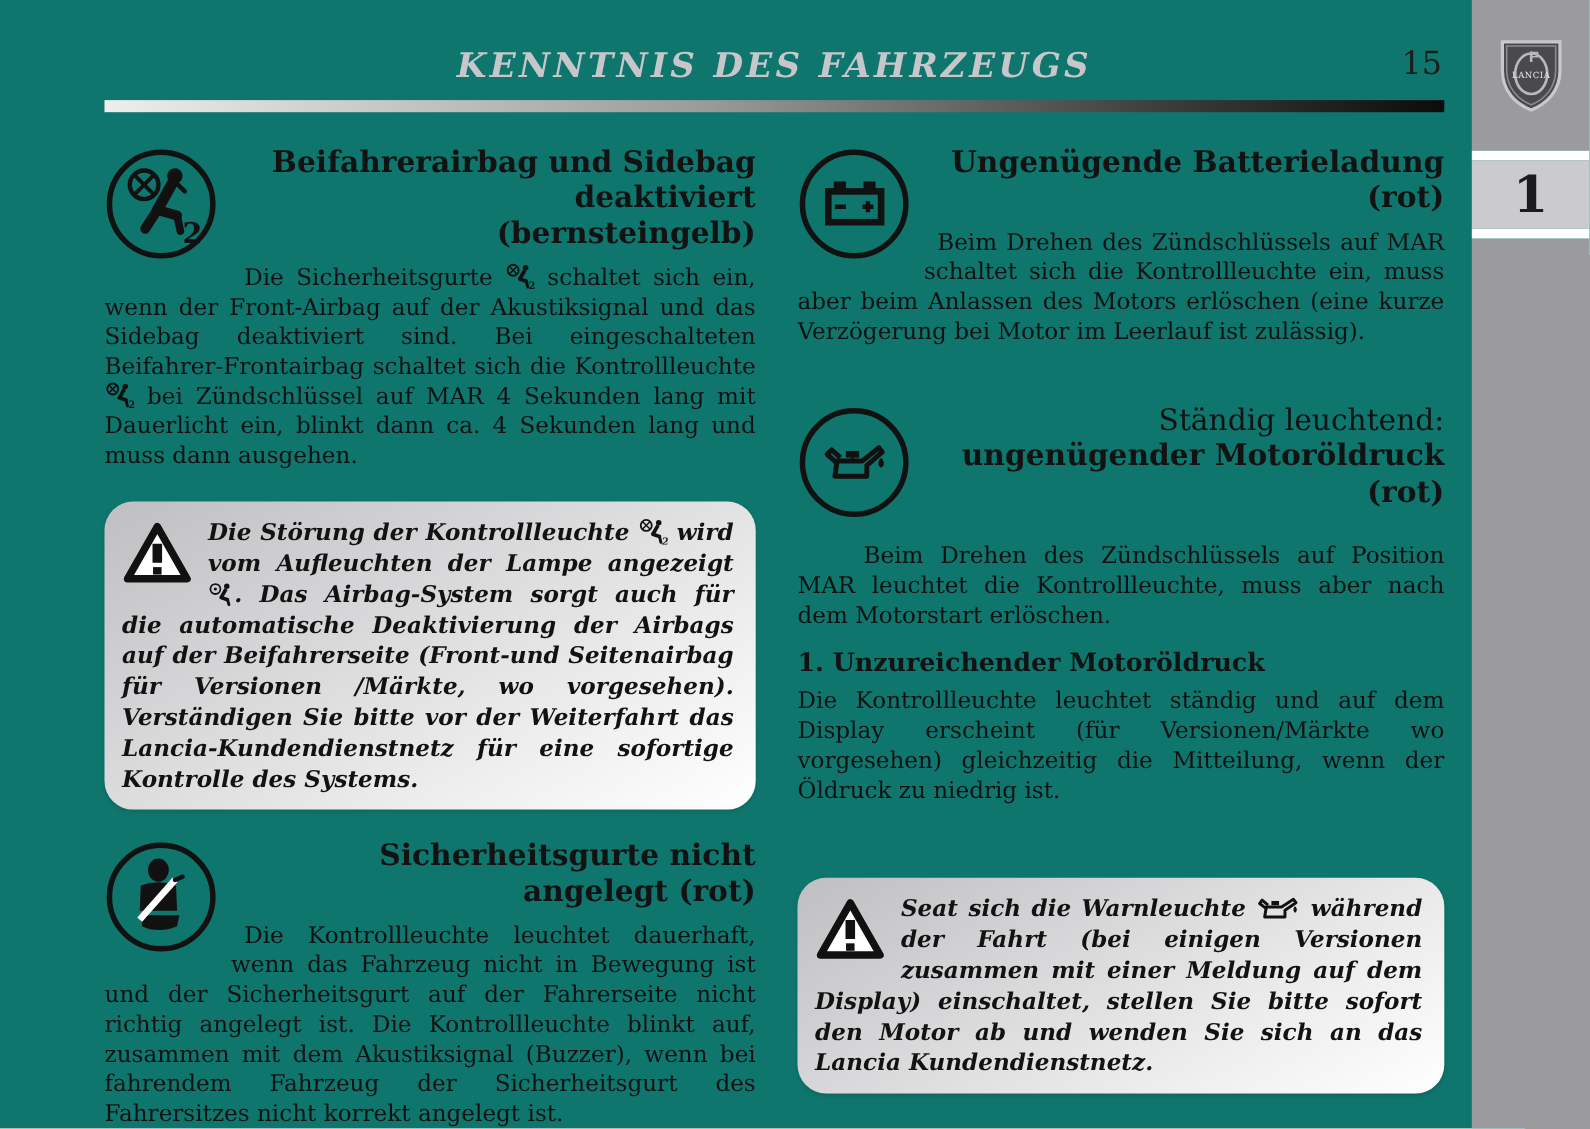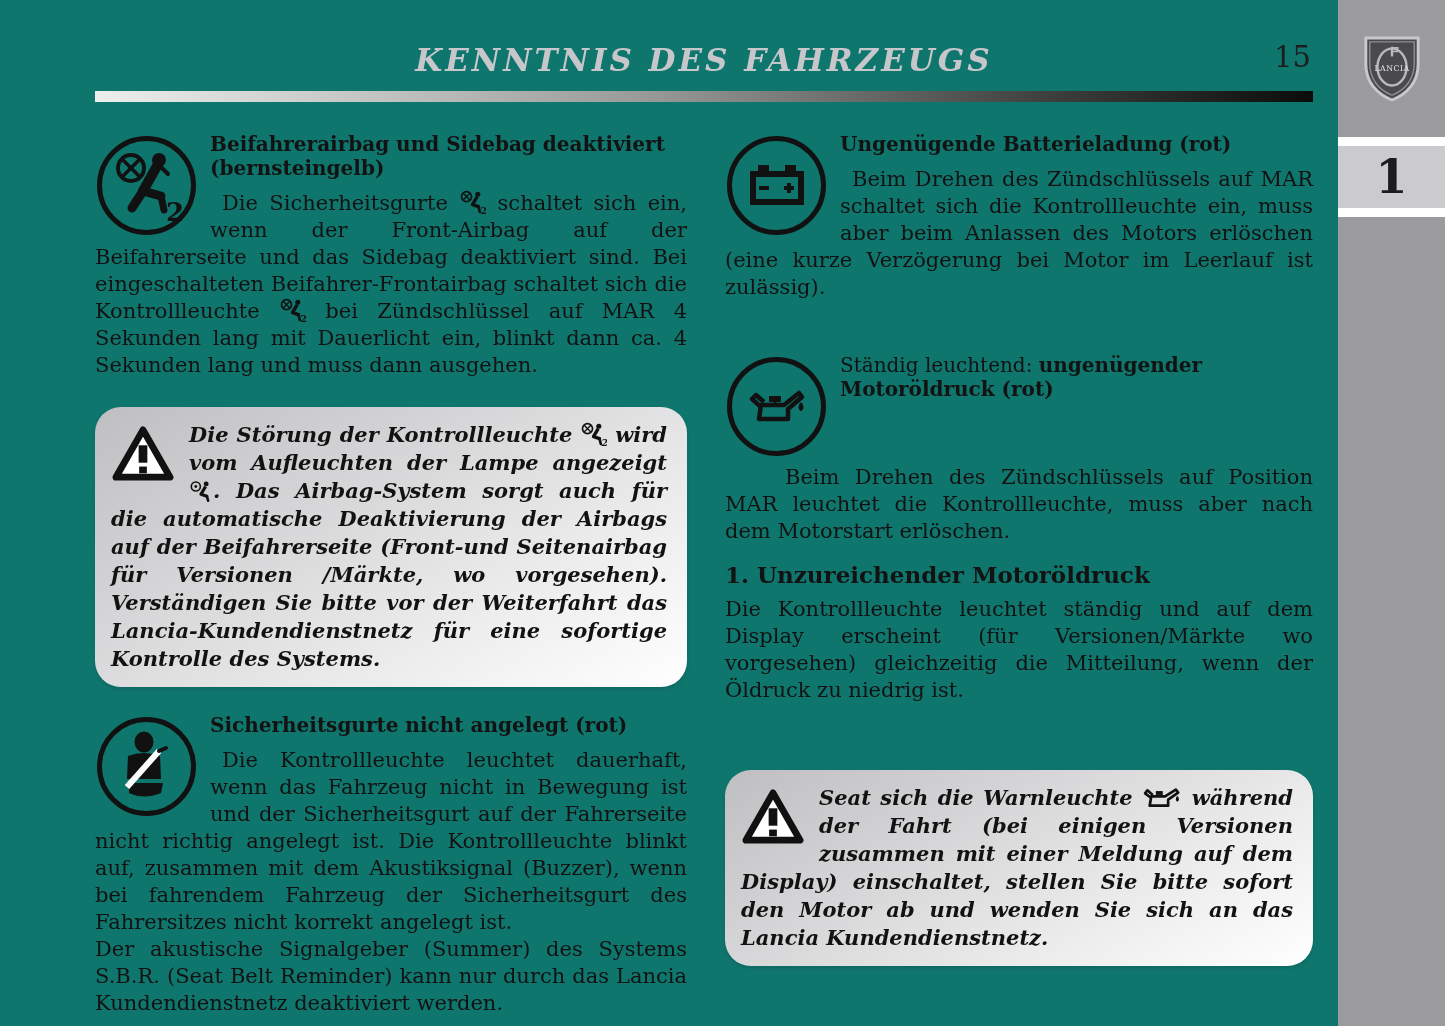--- a/index.html
+++ b/index.html
@@ -21,21 +21,21 @@
   .sidebar-tab{height:62px;background:#cbcbcd;display:flex;align-items:center;justify-content:center;
       font-size:46px;font-weight:bold;color:#1c1c1e;}
   .sidebar-rest{flex:1;background:#9b9b9d;}
 
   
   .col{position:absolute;top:132px;}
   .col-left{left:95px;width:592px;}
   .col-right{left:725px;width:588px;}
 
   .big-icon{float:left;width:103px;height:103px;margin:2px 12px 6px 0;}
-  h2{margin:0 0 10px 0;font-size:20px;line-height:1.2;font-weight:bold;}
+  h2{margin:0 0 10px 0;font-size:27px;line-height:1.2;font-weight:bold;text-align:right;}
   h2 .norm{font-weight:normal;}
   h3{margin:16px 0 8px 0;font-size:23px;font-weight:bold;}
   p.body{margin:0 0 0 0;font-size:21px;line-height:27px;text-align:justify;}
   p.body + p.body{margin-top:0;}
   .indent{text-indent:60px;}
   .small-indent{text-indent:12px;}
 
   .inline-icon{display:inline-block;vertical-align:-4px;}
 
   .warnbox{border-radius:26px;padding:14px 20px 14px 16px;margin-top:28px;
@@ -79,21 +79,21 @@
       <h2><span>Beifahrerairbag und Sidebag deaktiviert</span><br><span>(bernsteingelb)</span></h2>
       <p class="body small-indent"><span>Die Sicherheitsgurte </span><svg class="inline-icon" width="27" height="24" viewBox="0 0 40 36">
           <circle cx="11" cy="10" r="7.5" fill="none" stroke="#111" stroke-width="2.5"></circle>
           <line x1="6" y1="5" x2="16" y2="15" stroke="#111" stroke-width="2"></line>
           <line x1="16" y1="5" x2="6" y2="15" stroke="#111" stroke-width="2"></line>
           <circle cx="28" cy="6.5" r="3.8" fill="#111"></circle>
           <line x1="27" y1="10" x2="20" y2="22" stroke="#111" stroke-width="5"></line>
           <line x1="20" y1="22" x2="29" y2="25" stroke="#111" stroke-width="5" stroke-linecap="round"></line>
           <line x1="29" y1="25" x2="31" y2="33" stroke="#111" stroke-width="4" stroke-linecap="round"></line>
           <text x="32" y="36" font-size="14" font-weight="bold" font-family="DejaVu Serif,serif" fill="#111">2</text>
-        </svg><span> schaltet sich ein, wenn der Front-Airbag auf der Beifahrerseite und das Sidebag deaktiviert sind. Bei eingeschalteten Beifahrer-Frontairbag schaltet sich die Kontrollleuchte </span><svg class="inline-icon" width="27" height="24" viewBox="0 0 40 36">
+        </svg><span> schaltet sich ein, wenn der Front-Airbag auf der Akustiksignal und das Sidebag deaktiviert sind. Bei eingeschalteten Beifahrer-Frontairbag schaltet sich die Kontrollleuchte </span><svg class="inline-icon" width="27" height="24" viewBox="0 0 40 36">
           <circle cx="11" cy="10" r="7.5" fill="none" stroke="#111" stroke-width="2.5"></circle>
           <line x1="6" y1="5" x2="16" y2="15" stroke="#111" stroke-width="2"></line>
           <line x1="16" y1="5" x2="6" y2="15" stroke="#111" stroke-width="2"></line>
           <circle cx="28" cy="6.5" r="3.8" fill="#111"></circle>
           <line x1="27" y1="10" x2="20" y2="22" stroke="#111" stroke-width="5"></line>
           <line x1="20" y1="22" x2="29" y2="25" stroke="#111" stroke-width="5" stroke-linecap="round"></line>
           <line x1="29" y1="25" x2="31" y2="33" stroke="#111" stroke-width="4" stroke-linecap="round"></line>
           <text x="32" y="36" font-size="14" font-weight="bold" font-family="DejaVu Serif,serif" fill="#111">2</text>
         </svg><span> bei Zündschlüssel auf MAR 4 Sekunden lang mit Dauerlicht ein, blinkt dann ca. 4 Sekunden lang und muss dann ausgehen.</span></p>
       <div class="clear"></div>
@@ -164,21 +164,21 @@
       <svg class="big-icon" viewBox="0 0 103 103">
         <circle cx="51.5" cy="51.5" r="47" fill="none" stroke="#111" stroke-width="5"></circle>
         <path d="M36,50 L59,50 L74,38 L77,42 L63,54 L63,64 L34,64 Z" fill="none" stroke="#111" stroke-width="4.5" stroke-linejoin="round"></path>
         <path d="M36,52 L27,44 L31,40 L39,47" fill="none" stroke="#111" stroke-width="4.5" stroke-linejoin="round"></path>
         <rect x="44" y="41" width="12" height="6" fill="#111"></rect>
         <line x1="50" y1="47" x2="50" y2="50" stroke="#111" stroke-width="3"></line>
         <path d="M76,48 q3,5 0,7 q-3,-2 0,-7" fill="#111" stroke="#111" stroke-width="2"></path>
       </svg>
       <h2><span class="norm">Ständig leuchtend: </span><span>ungenügender Motoröldruck (rot)</span></h2>
       <div class="clear"></div>
-      <p class="body indent" style="">Beim Drehen des Zündschlüssels auf Position MAR leuchtet die Kontrollleuchte, muss aber nach dem Motorstart erlöschen.</p>
+      <p class="body indent" style="margin-top:14px;">Beim Drehen des Zündschlüssels auf Position MAR leuchtet die Kontrollleuchte, muss aber nach dem Motorstart erlöschen.</p>
       <h3>1. Unzureichender Motoröldruck</h3>
       <p class="body">Die Kontrollleuchte leuchtet ständig und auf dem Display erscheint (für Versionen/Märkte wo vorgesehen) gleichzeitig die Mitteilung, wenn der Öldruck zu niedrig ist.</p>
     </div>
 
     <div class="warnbox" style="margin-top:66px;">
       <svg class="triangle-icon" viewBox="0 0 66 60">
         <path d="M33,5 L61,54 L5,54 Z" fill="#fff" stroke="#111" stroke-width="7" stroke-linejoin="round"></path>
         <line x1="33" y1="21" x2="33" y2="39" stroke="#111" stroke-width="9"></line>
         <rect x="29" y="43" width="8" height="7" fill="#111"></rect>
       </svg>

